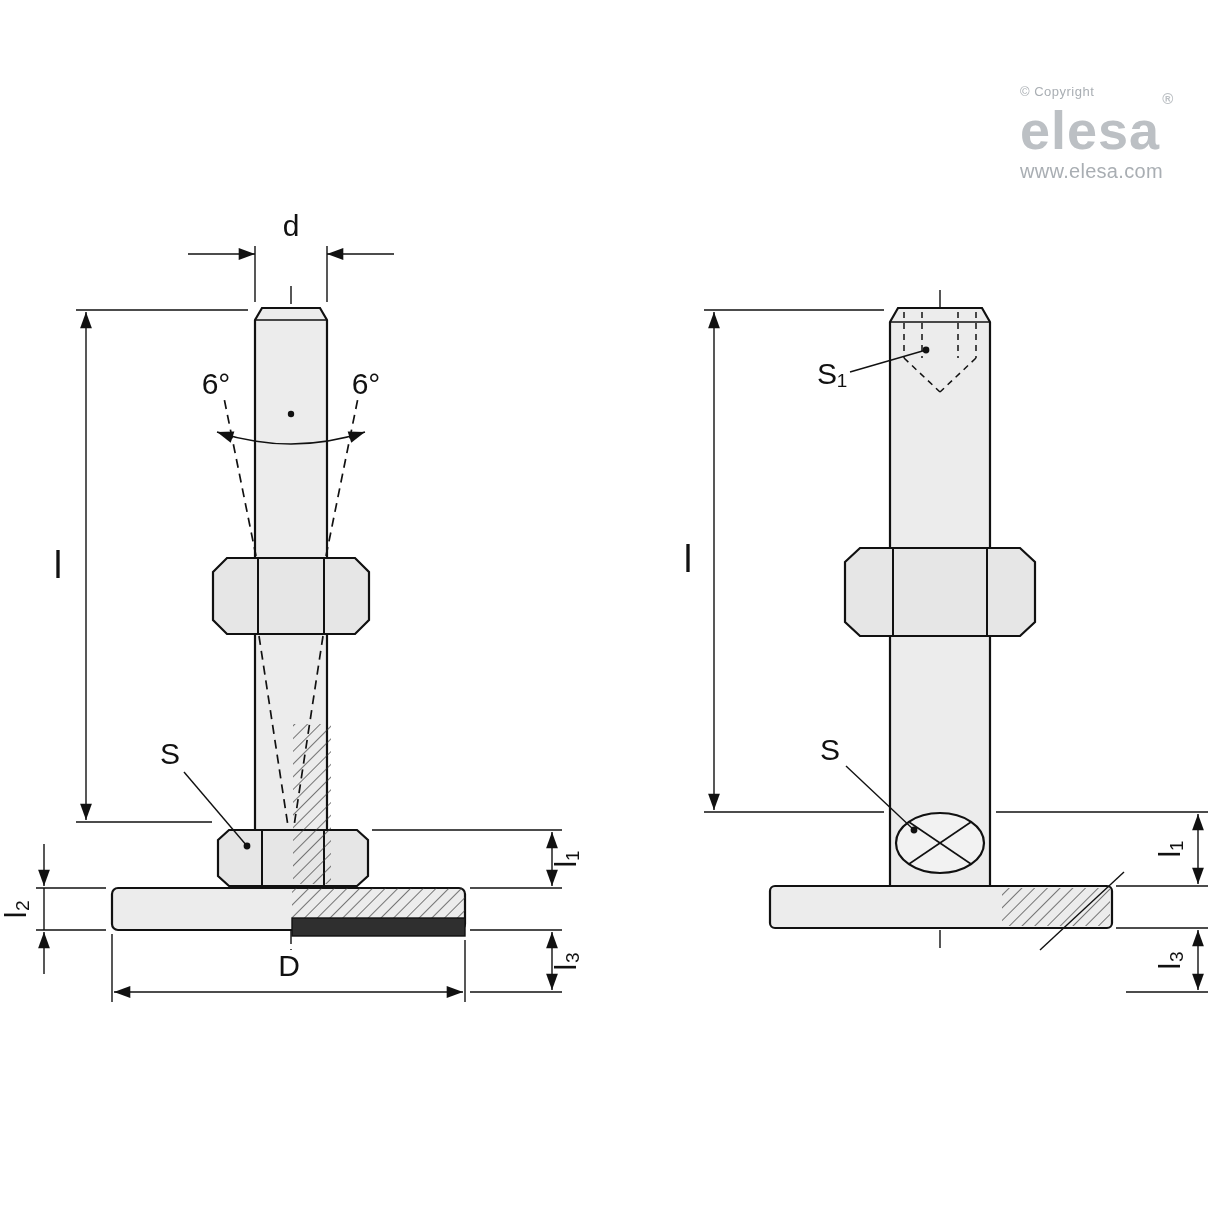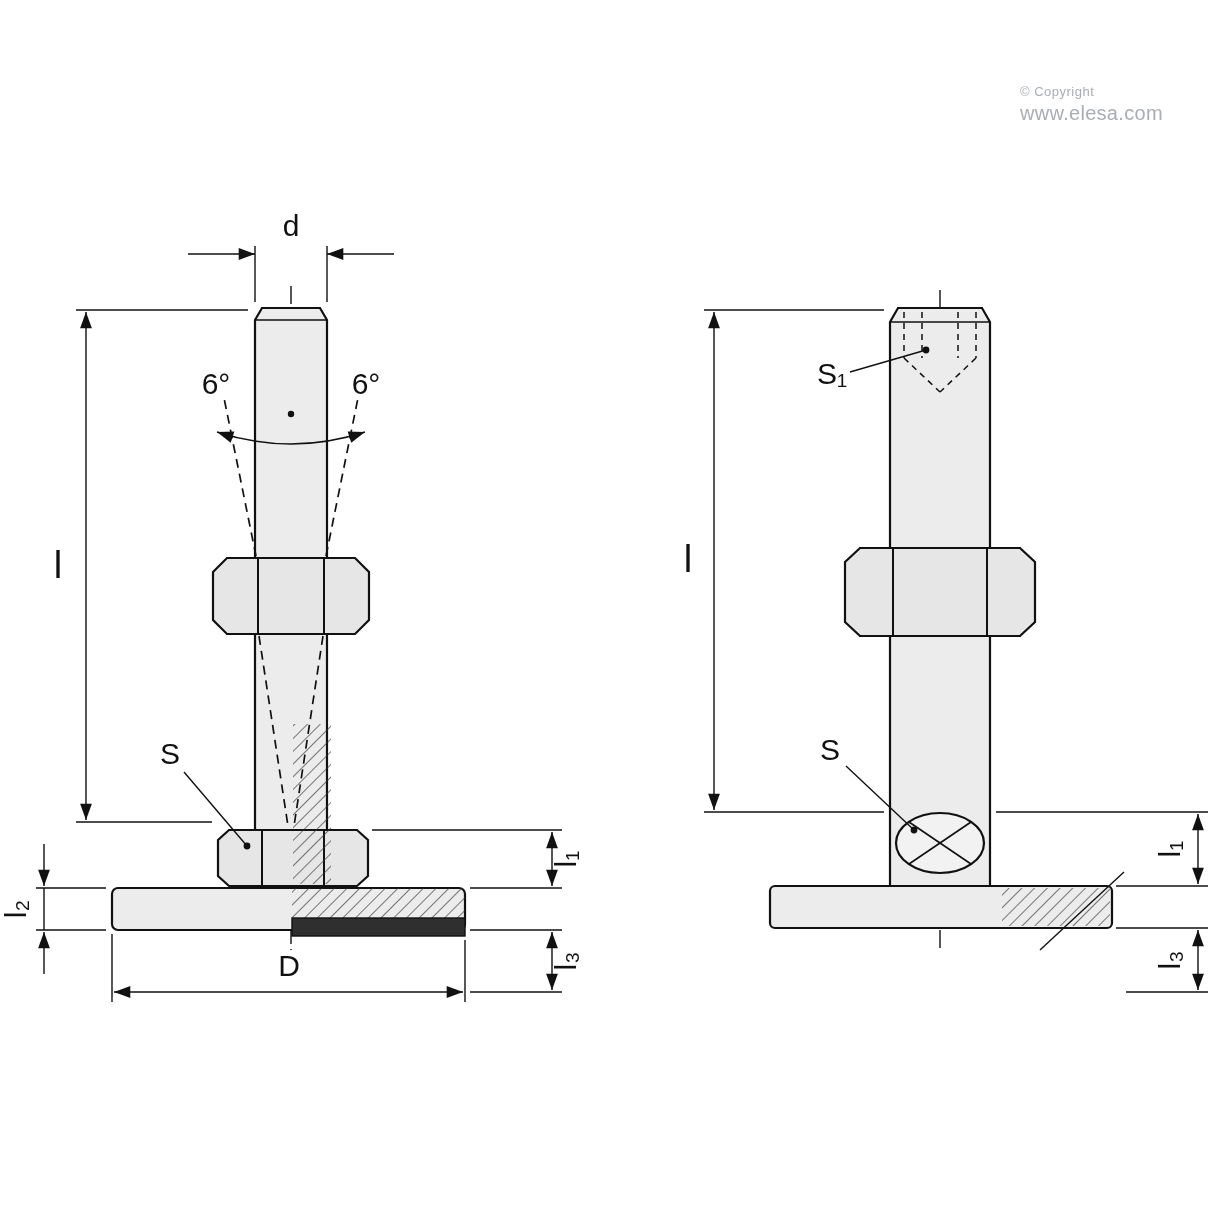--- a/index.html
+++ b/index.html
@@ -21,20 +21,21 @@
   .branding .logo sup{font-size:15px;position:relative;top:-26px;left:2px;}
   .branding .site{font-size:20px;color:#a9aeb3;margin-top:3px;letter-spacing:.3px;}
 </style>
 </head>
 <body>
 
 <div class="stage">
 
   <div class="branding">
     <div class="copy">© Copyright</div>
+    <div class="logo"><span>elesa</span><sup>®</sup></div>
     <div class="site">www.elesa.com</div>
   </div>
 
   <svg width="1214" height="1214" viewBox="0 0 1214 1214">
     <defs>
       <marker id="arrow" viewBox="0 0 12 12" refX="11" refY="6" markerWidth="14" markerHeight="14" orient="auto-start-reverse">
         <path d="M11,6 L1,2.4 L1,9.6 z" fill="#111"></path>
       </marker>
       <pattern id="hatch" width="9" height="9" patternUnits="userSpaceOnUse" patternTransform="rotate(45)">
         <line x1="0" y1="0" x2="0" y2="9" stroke="#333" stroke-width="1.3"></line>

